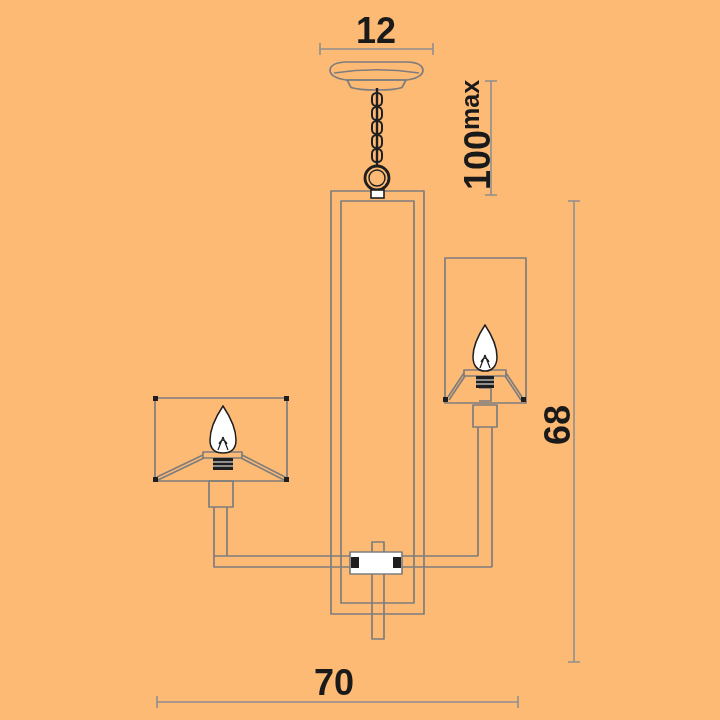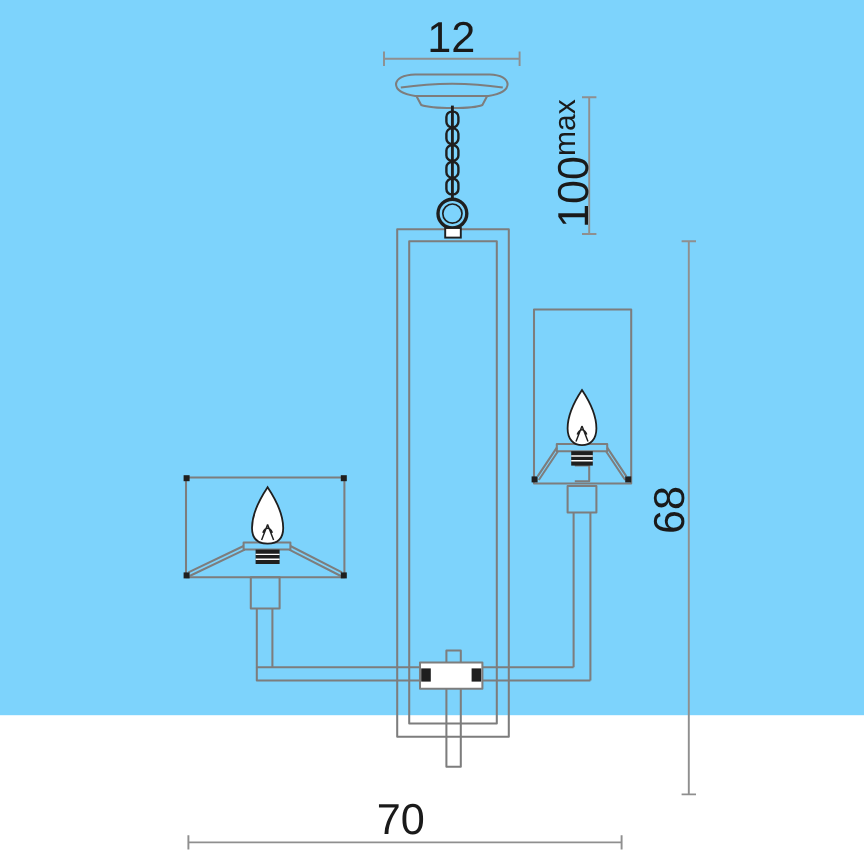--- a/index.html
+++ b/index.html
@@ -6,22 +6,23 @@
     margin: 0;
     padding: 0;
     width: 720px;
     height: 720px;
     background: #ffffff;
     overflow: hidden;
   }
   .canvas {
     position: relative;
     width: 720px;
-    height: 596px;
-    background: #7dd3fc;
+    height: 720px;
+    background: #fdba74;
+    font-weight: bold;
   }
   svg {
     display: block;
     font-family: "Liberation Sans", sans-serif;
   }
   .dim-label {
     font-size: 36px;
     letter-spacing: 0px;
   }
   .dim-label-sup {

